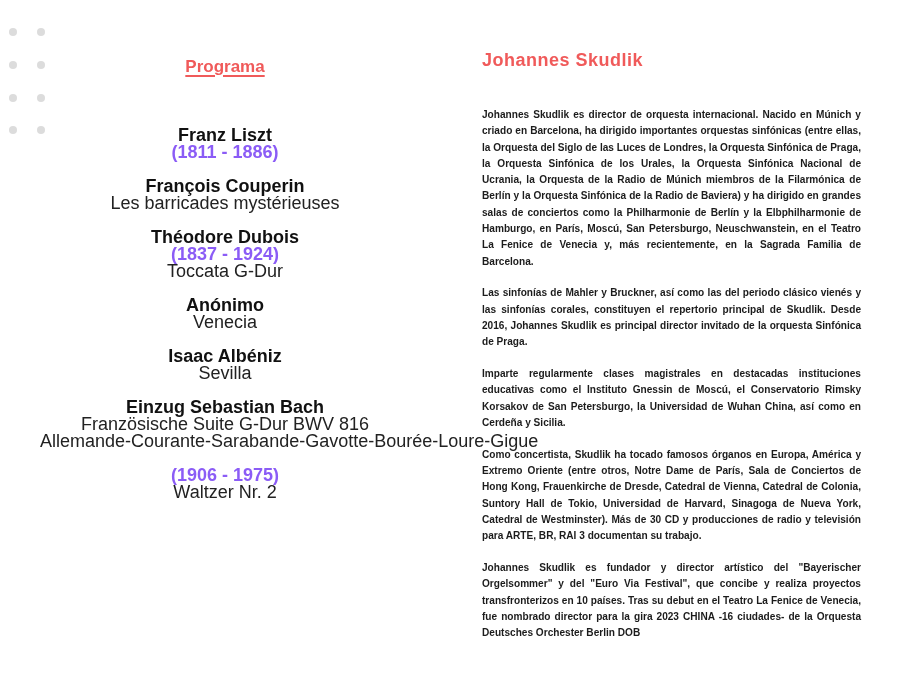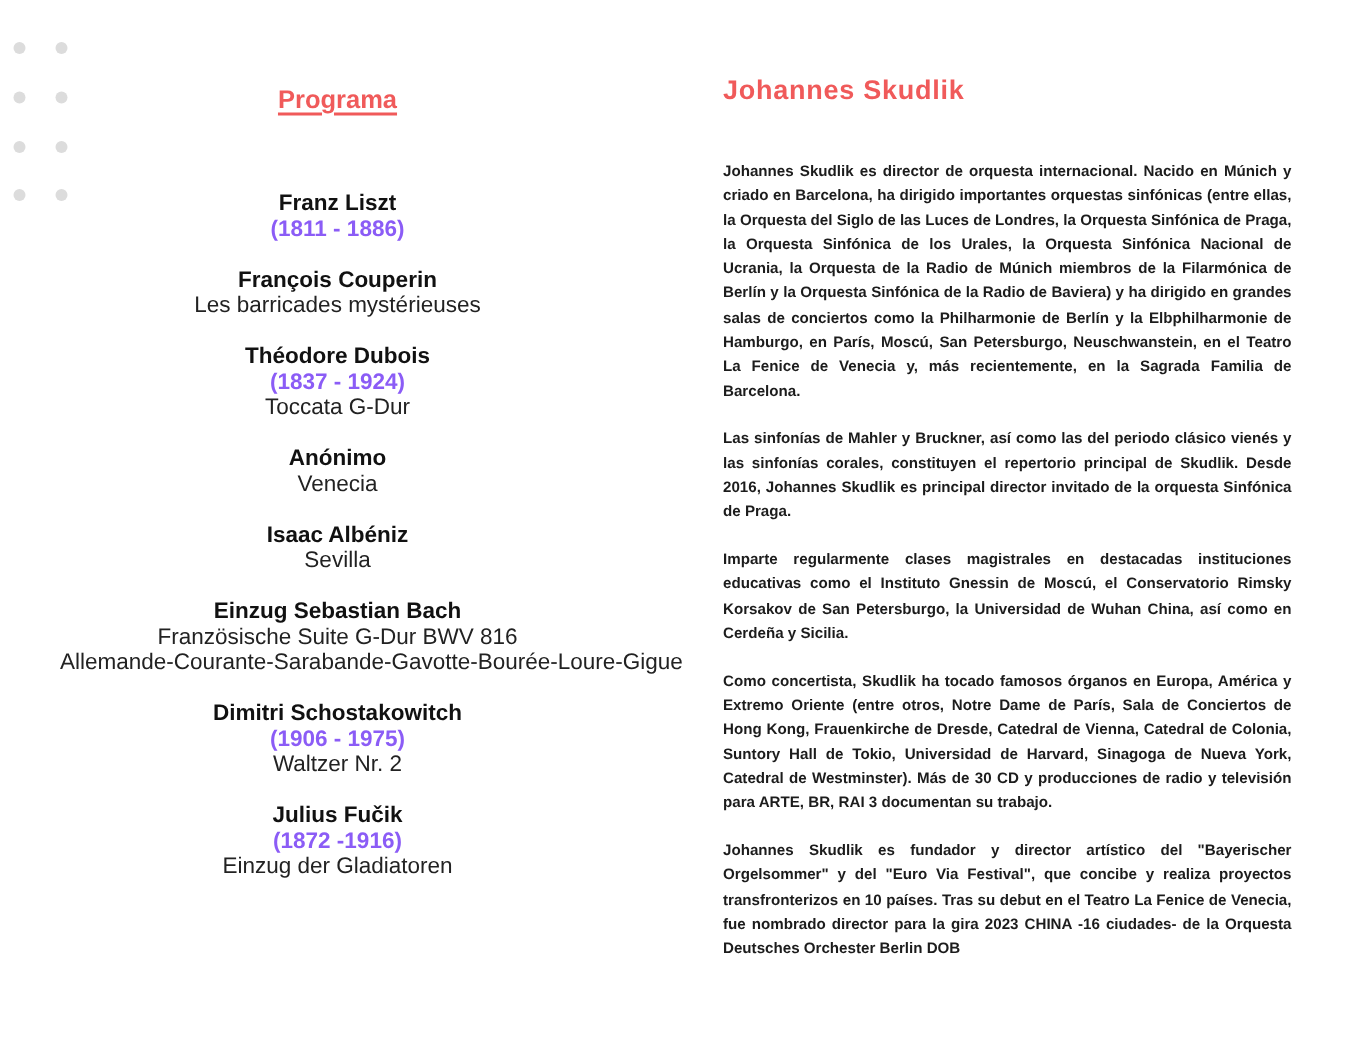--- a/index.html
+++ b/index.html
@@ -50,21 +50,21 @@
       text-decoration-thickness: 1.5px;
     }
     .program-list {
       position: absolute;
       top: 127px;
       left: 0;
       width: 370px;
     }
     .piece {
       margin: 0 0 17px 0;
-      font-size: 15px;
+      font-size: 18px;
       line-height: 17px;
     }
     .piece .composer {
       font-weight: bold;
       color: #111;
     }
     .piece .years {
       font-weight: bold;
       color: #8b5cf6;
     }
@@ -142,28 +142,22 @@
       <div class="piece">
         <div class="composer">Isaac Albéniz</div>
         <div class="work">Sevilla</div>
       </div>
       <div class="piece">
         <div class="composer">Einzug Sebastian Bach</div>
         <div class="work">Französische Suite G-Dur BWV 816</div>
         <div class="work">Allemande-Courante-Sarabande-Gavotte-Bourée-Loure-Gigue</div>
       </div>
       <div class="piece">
-        <div class="composer">Dimitri Schostakowitch</div>
         <div class="years">(1906 - 1975)</div>
         <div class="work">Waltzer Nr. 2</div>
-      </div>
-      <div class="piece">
-        <div class="composer">Julius Fučik</div>
-        <div class="years">(1872 -1916)</div>
-        <div class="work">Einzug der Gladiatoren</div>
       </div>
     </div>
 </section>
 
 <section class="right-col">
   <h2 class="bio-title" style="margin:0">Johannes Skudlik</h2>
   <div class="bio-body" id="bio-body">
       <p class="bio-par">Johannes Skudlik es director de orquesta internacional. Nacido en Múnich y criado en Barcelona, ha dirigido importantes orquestas sinfónicas (entre ellas, la Orquesta del Siglo de las Luces de Londres, la Orquesta Sinfónica de Praga, la Orquesta Sinfónica de los Urales, la Orquesta Sinfónica Nacional de Ucrania, la Orquesta de la Radio de Múnich miembros de la Filarmónica de Berlín y la Orquesta Sinfónica de la Radio de Baviera) y ha dirigido en grandes salas de conciertos como la Philharmonie de Berlín y la Elbphilharmonie de Hamburgo, en París, Moscú, San Petersburgo, Neuschwanstein, en el Teatro La Fenice de Venecia y, más recientemente, en la Sagrada Familia de Barcelona.</p>
       <p class="bio-par">Las sinfonías de Mahler y Bruckner, así como las del periodo clásico vienés y las sinfonías corales, constituyen el repertorio principal de Skudlik. Desde 2016, Johannes Skudlik es principal director invitado de la orquesta Sinfónica de Praga.</p>
       <p class="bio-par">Imparte regularmente clases magistrales en destacadas instituciones educativas como el Instituto Gnessin de Moscú, el Conservatorio Rimsky Korsakov de San Petersburgo, la Universidad de Wuhan China, así como en Cerdeña y Sicilia.</p>

